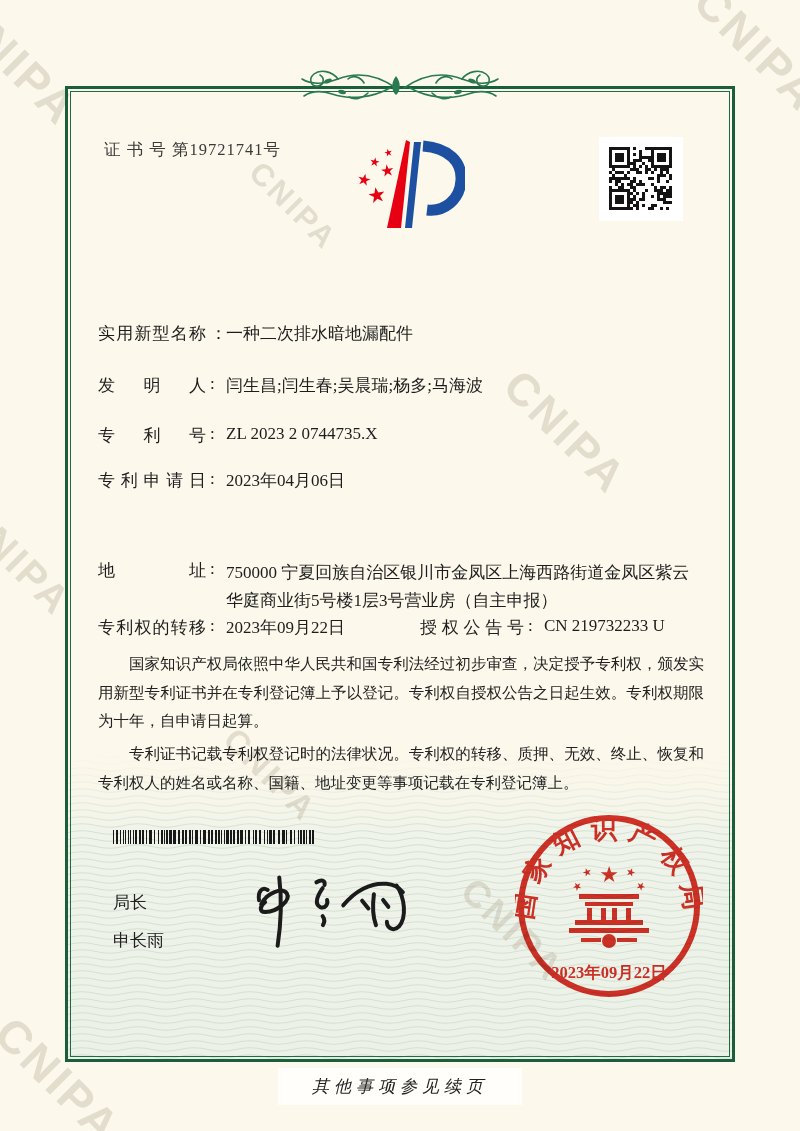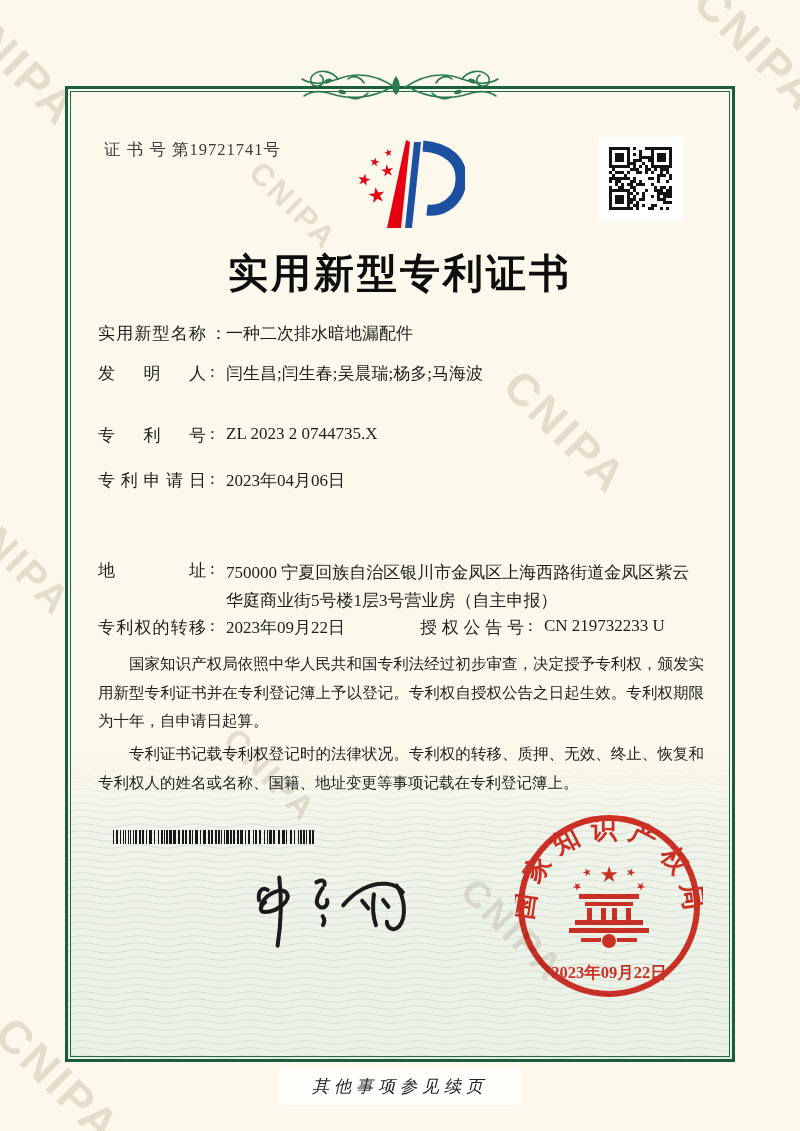--- a/index.html
+++ b/index.html
@@ -359,27 +359,26 @@
         <div class="mod" style="left: 18px; top: 60px;"></div>
         <div class="mod" style="left: 21px; top: 60px;"></div>
         <div class="mod" style="left: 27px; top: 60px;"></div>
         <div class="mod" style="left: 39px; top: 60px;"></div>
         <div class="mod" style="left: 42px; top: 60px;"></div>
         <div class="mod" style="left: 51px; top: 60px;"></div>
         <div class="mod" style="left: 57px; top: 60px;"></div>
       </div>
   </div>
 
-  <h1 id="title" class="abs">实用新型专利证书</h1>
 
   <div id="fields" class="abs">
     <div class="row" style="top:0">
       <span class="flabel">实用新型名称</span><span class="colon">：</span><span class="fvalue">一种二次排水暗地漏配件</span>
     </div>
-    <div class="row" style="top:40px">
+    <div class="row" style="top:52px">
       <span class="flabel">发明人</span><span class="colon">:</span><span class="fvalue">闫生昌;闫生春;吴晨瑞;杨多;马海波</span>
     </div>
     <div class="row" style="top:102px">
       <span class="flabel">专利号</span><span class="colon">:</span><span class="fvalue">ZL 2023 2 0744735.X</span>
     </div>
     <div class="row" style="top:147px">
       <span class="flabel">专利申请日</span><span class="colon">:</span><span class="fvalue">2023年04月06日</span>
     </div>
     <div class="row" style="top:237px">
       <span class="flabel">地址</span><span class="colon">:</span><span class="fvalue wrap">750000 宁夏回族自治区银川市金凤区上海西路街道金凤区紫云华庭商业街5号楼1层3号营业房（自主申报）</span>
@@ -452,20 +451,24 @@
       <div class="bar" style="left: 177px; width: 2px;"></div>
       <div class="bar" style="left: 181px; width: 1px;"></div>
       <div class="bar" style="left: 185px; width: 1px;"></div>
       <div class="bar" style="left: 187px; width: 2px;"></div>
       <div class="bar" style="left: 190px; width: 2px;"></div>
       <div class="bar" style="left: 193px; width: 1px;"></div>
       <div class="bar" style="left: 196px; width: 2px;"></div>
       <div class="bar" style="left: 199px; width: 2px;"></div>
     </div>
 
+  <div id="signatory" class="abs">
+    <div>局长</div>
+    <div>申长雨</div>
+  </div>
 
   <svg id="signature" class="abs" width="215" height="100" viewBox="0 0 215 100" xmlns="http://www.w3.org/2000/svg">
     <g fill="none" stroke="#1b1b1b" stroke-width="4" stroke-linecap="round" stroke-linejoin="round" transform="rotate(-2 100 50)">
       <path d="M34 50 C33 42 37 36 43 40"></path>
       <path d="M36 54 C42 42 58 38 62 44 C66 51 52 62 40 62 C34 62 34 56 40 52"></path>
       <path d="M55 28 C57 52 54 80 51 96"></path>
       <path d="M92 34 C97 31 101 32 100 37"></path>
       <path d="M98 40 C92 48 89 56 95 59 C100 61 103 56 102 52"></path>
       <path d="M97 68 C99 71 99 74 97 77"></path>
       <path d="M118 58 C130 44 146 36 162 38 C170 39 175 43 178 47"></path>

